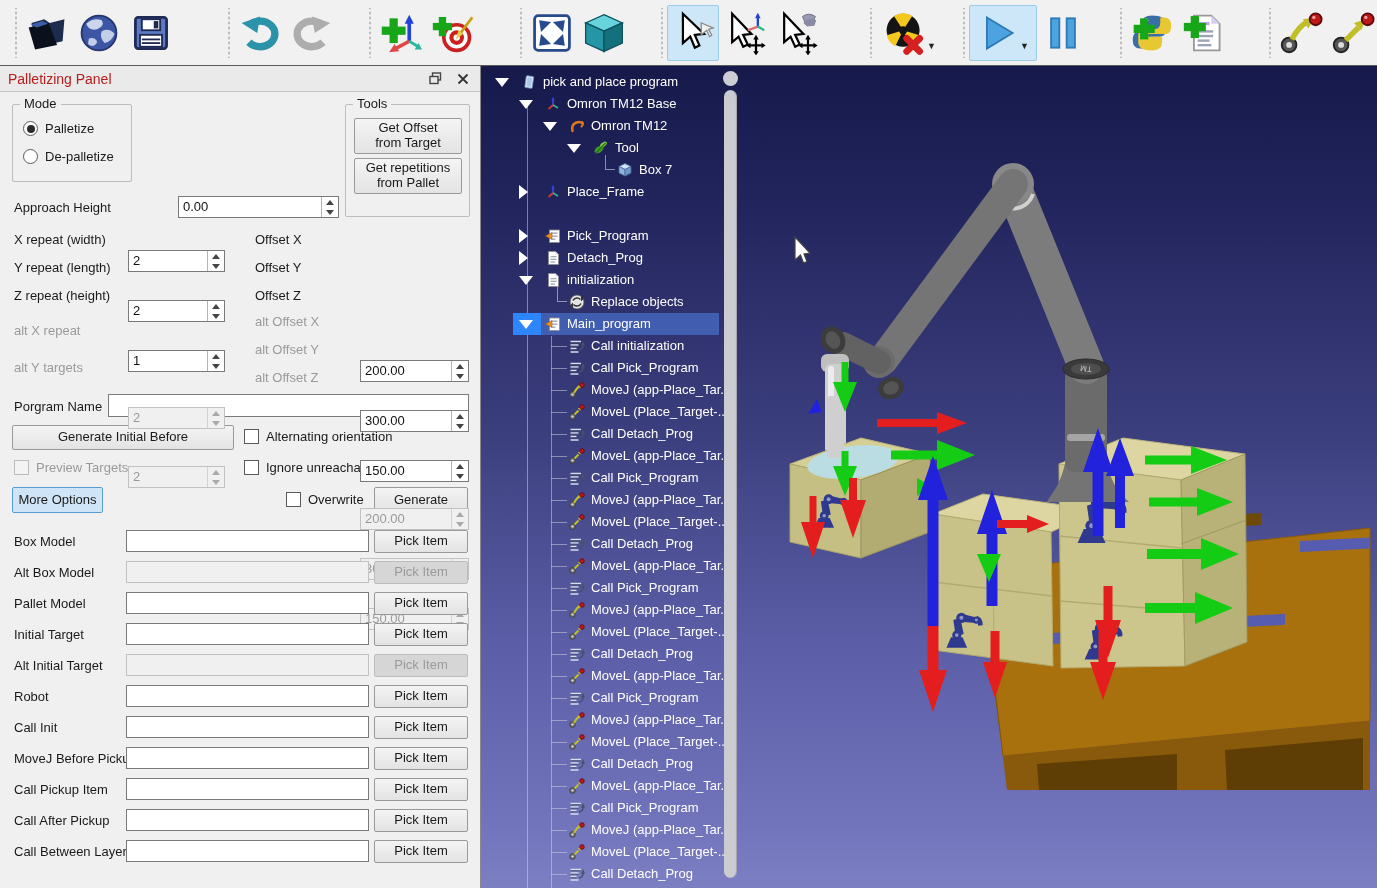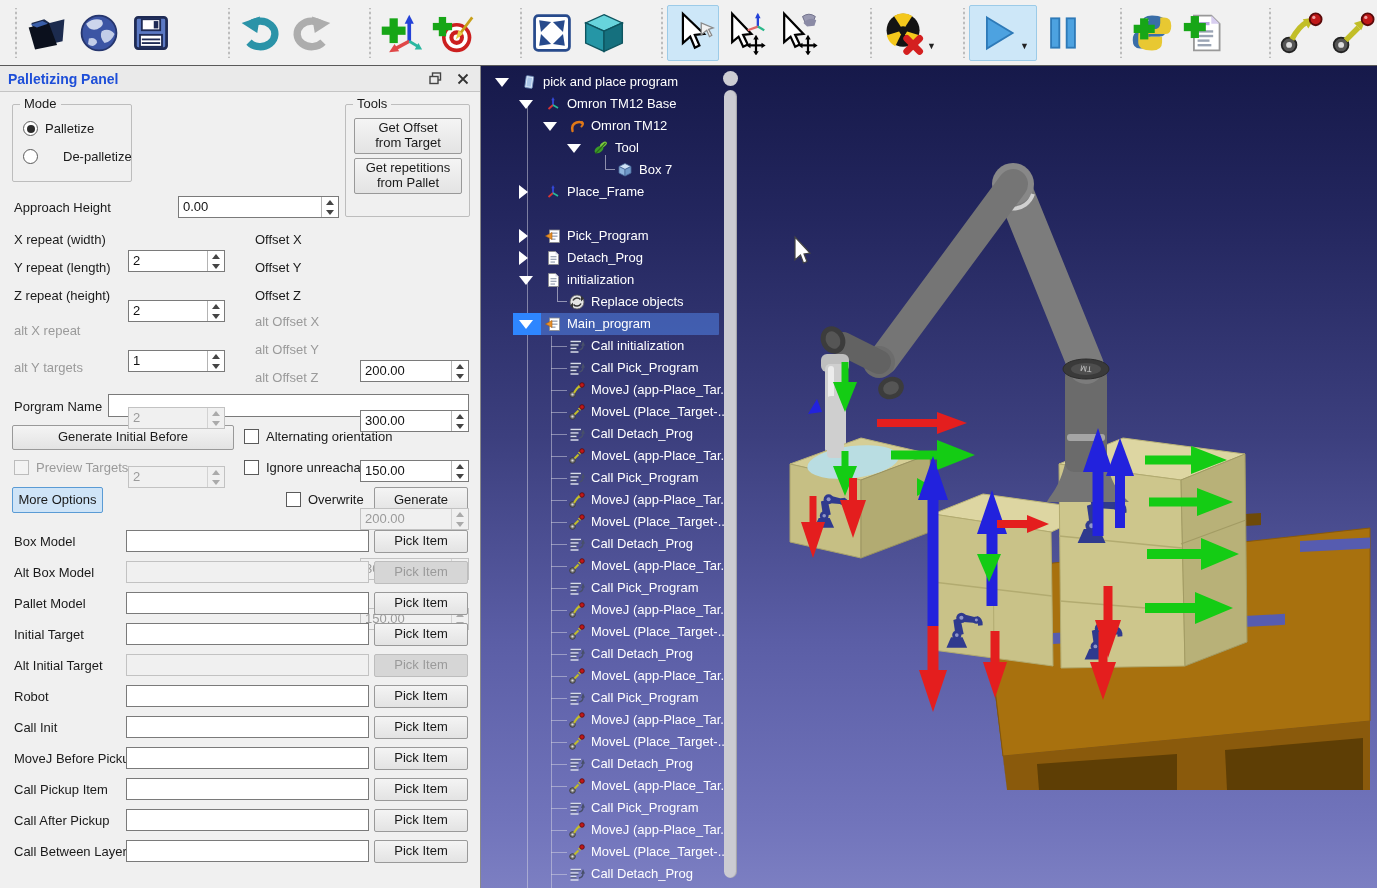--- a/index.html
+++ b/index.html
@@ -18,21 +18,21 @@
   .tb-btn svg { width:44px; height:44px; }
   .tb-btn.active { background:#cde7f8; border-color:#9ccbe8; }
   .tb-dd { font-size:9px; color:#222; margin:26px 2px 0 1px; }
   .tb-btn.wide { width:68px; }
 
   
   #panel { position:absolute; left:0; top:66px; width:481px; height:822px;
     background:#f0f0f0; border-right:1px solid #8a8a8a; }
   #panel-titlebar { position:absolute; left:0; top:0; width:100%; height:26px;
     background:#eaeaea; border-bottom:1px solid #c4c4c4; display:flex; align-items:center; }
-  #panel-title { font-size:14px; color:#1d4ed8; padding-left:8px; flex:1;font-weight:bold; }
+  #panel-title { font-size:14px; color:#b91c1c; padding-left:8px; flex:1; }
   .win-btn { width:22px; height:20px; display:flex; align-items:center; justify-content:center; margin-right:6px; }
   .abs { position:absolute; }
   .lbl { font-size:13px; color:#1a1a1a; white-space:nowrap; }
   .lbl.dis { color:#9a9a9a; }
   .groupbox { border:1px solid #bdbdbd; border-radius:2px; }
   .gb-legend { position:absolute; top:-9px; left:7px; background:#f0f0f0; padding:0 4px; font-size:13px; color:#1a1a1a; }
   .radio { width:15px; height:15px; border:1px solid #5a5a5a; border-radius:50%; background:#fff;
     display:inline-flex; align-items:center; justify-content:center; }
   .radio.sel::after { content:""; width:8px; height:8px; border-radius:50%; background:#2b2b2b; }
   .check { width:15px; height:15px; border:1px solid #5a5a5a; background:#fff; }
@@ -323,21 +323,21 @@
         </svg>
     </span>
   </div>
 
   <div class="groupbox abs" style="left:12px;top:38px;width:120px;height:78px;">
     <span class="gb-legend">Mode</span>
     <div class="abs" style="left:10px;top:16px;display:flex;align-items:center;gap:7px;">
       <span class="radio sel"></span>
       <span class="lbl">Palletize</span>
     </div>
-    <div class="abs" style="left:10px;top:44px;display:flex;align-items:center;gap:25px;">
+    <div class="abs" style="left:10px;top:44px;display:flex;align-items:center;gap:7px;">
       <span class="radio"></span>
       <span class="lbl">De-palletize</span>
     </div>
   </div>
 
   <div class="groupbox abs" style="left:345px;top:38px;width:125px;height:113px;">
     <span class="gb-legend">Tools</span>
     <div class="btn abs" style="left:8px;top:13px;width:108px;height:36px;white-space:pre-line;">Get Offset
 from Target</div>
     <div class="btn abs" style="left:8px;top:53px;width:108px;height:36px;white-space:pre-line;">Get repetitions

